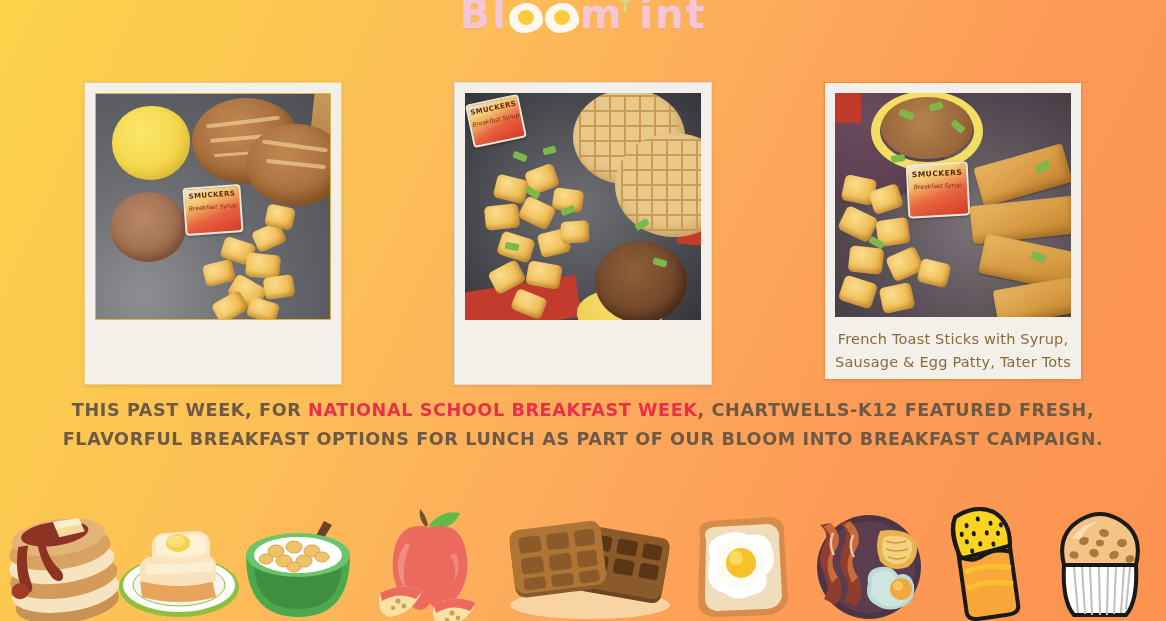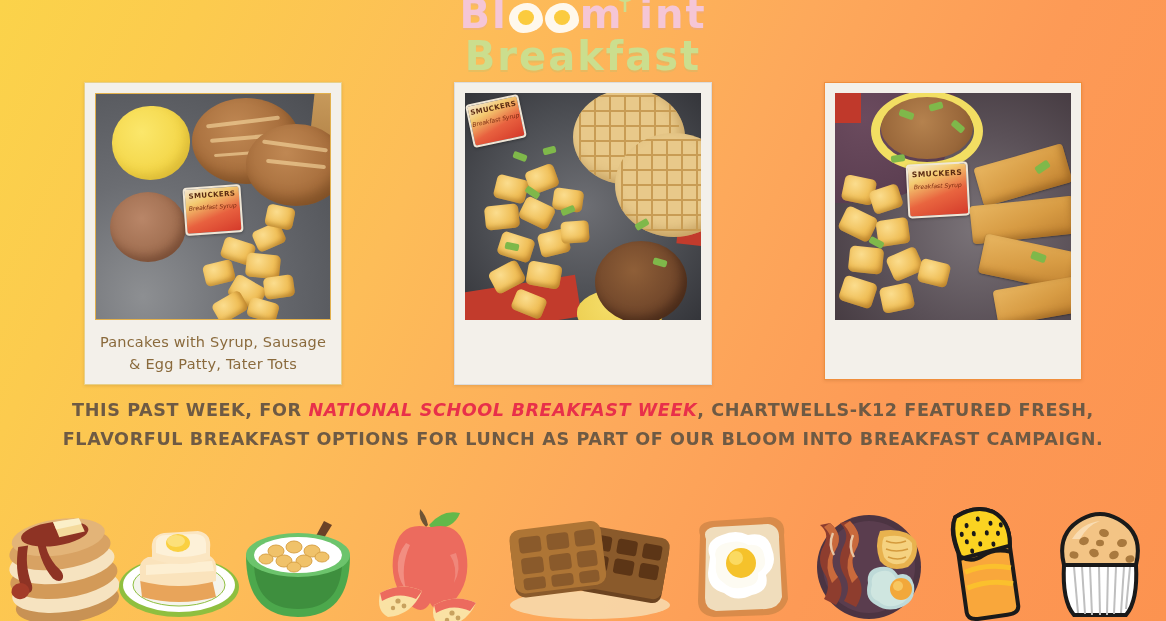--- a/index.html
+++ b/index.html
@@ -261,21 +261,21 @@
     font-family: "DejaVu Sans", sans-serif;
     font-size: 17.6px;
     font-weight: bold;
     letter-spacing: .6px;
     line-height: 29px;
     color: #6E5A44;
     text-transform: uppercase;
     padding: 0 18px;
     z-index: 4;
   }
-  .para .hl { color: #E8304A; font-style: italic; }
+  .para .hl { color: #E8304A; }
   .para .p2 { display: block; margin-top: 1px; }
 
   
   .strip {
     position: absolute;
     bottom: 0; left: 0;
     width: 1166px;
     height: 118px;
     z-index: 2;
   }
@@ -292,21 +292,20 @@
     </span><span class="egg-o">
         <span class="white"></span>
         <span class="yolk"></span>
     </span><span>m int</span>
     <svg class="sprout" viewBox="0 0 26 18">
       <path d="M13 18 L13 6" stroke="#CBDE8E" stroke-width="2.6" fill="none" stroke-linecap="round"></path>
       <path d="M13 8 C7 8 4 4 3 1 C9 1 12 4 13 8 Z" fill="#CBDE8E"></path>
       <path d="M13 8 C19 8 22 4 23 1 C17 1 14 4 13 8 Z" fill="#CBDE8E"></path>
     </svg>
   </span>
-  <span class="title-line2">Breakfast</span>
 </div>
 
 <div class="cards">
 
   <div class="card c1">
     <div class="photo">
       <div class="p1-bg"></div>
       <div class="wood"></div>
       <div class="egg-patty"></div>
       <div class="pcake a">
@@ -326,21 +325,20 @@
       <div class="tot" style="left:126px;top:146px;width:32px;height:22px;transform:rotate(18deg)"></div>
       <div class="tot" style="left:158px;top:132px;width:30px;height:22px;transform:rotate(-24deg)"></div>
       <div class="tot" style="left:150px;top:160px;width:34px;height:24px;transform:rotate(6deg)"></div>
       <div class="tot" style="left:108px;top:168px;width:30px;height:22px;transform:rotate(-14deg)"></div>
       <div class="tot" style="left:134px;top:186px;width:34px;height:24px;transform:rotate(30deg)"></div>
       <div class="tot" style="left:170px;top:112px;width:28px;height:22px;transform:rotate(12deg)"></div>
       <div class="tot" style="left:168px;top:182px;width:30px;height:22px;transform:rotate(-8deg)"></div>
       <div class="tot" style="left:118px;top:202px;width:32px;height:22px;transform:rotate(-30deg)"></div>
       <div class="tot" style="left:152px;top:206px;width:30px;height:20px;transform:rotate(16deg)"></div>
     </div>
-    <div class="caption">Pancakes with Syrup, Sausage &amp; Egg Patty, Tater Tots</div>
   </div>
 
   <div class="card c2">
     <div class="photo">
       <div class="p2-bg"></div>
       <div class="redmat"></div>
       <div class="redmat2"></div>
       <div class="waffle a"></div>
       <div class="waffle b"></div>
       <div class="packet" style="left:4px;top:6px;width:54px;height:44px;transform:rotate(-12deg)">
@@ -395,20 +393,21 @@
       <div class="tot" style="left:46px;top:192px;width:32px;height:26px;transform:rotate(-12deg)"></div>
       <div class="tot" style="left:84px;top:168px;width:30px;height:24px;transform:rotate(14deg)"></div>
       <div class="green" style="left:64px;top:18px;width:15px;height:7px;transform:rotate(20deg)"></div>
       <div class="green" style="left:94px;top:10px;width:14px;height:7px;transform:rotate(-16deg)"></div>
       <div class="green" style="left:116px;top:30px;width:14px;height:7px;transform:rotate(40deg)"></div>
       <div class="green" style="left:56px;top:62px;width:14px;height:7px;transform:rotate(-8deg)"></div>
       <div class="green" style="left:34px;top:146px;width:15px;height:7px;transform:rotate(28deg)"></div>
       <div class="green" style="left:200px;top:70px;width:15px;height:8px;transform:rotate(-34deg)"></div>
       <div class="green" style="left:196px;top:160px;width:15px;height:8px;transform:rotate(20deg)"></div>
     </div>
+    <div class="caption">French Toast Sticks with Syrup, Sausage &amp; Egg Patty, Tater Tots</div>
   </div>
 </div>
 
 <div class="para">
   <span>This past week, for </span><span class="hl">National School Breakfast Week</span><span>, Chartwells-K12 featured fresh, flavorful breakfast options for lunch as part of our Bloom Into Breakfast campaign.</span>
 </div>
 
 <div class="strip">
 
   <svg class="ic" style="left:2px; width:122px; height:110px;" viewBox="0 0 122 110">

